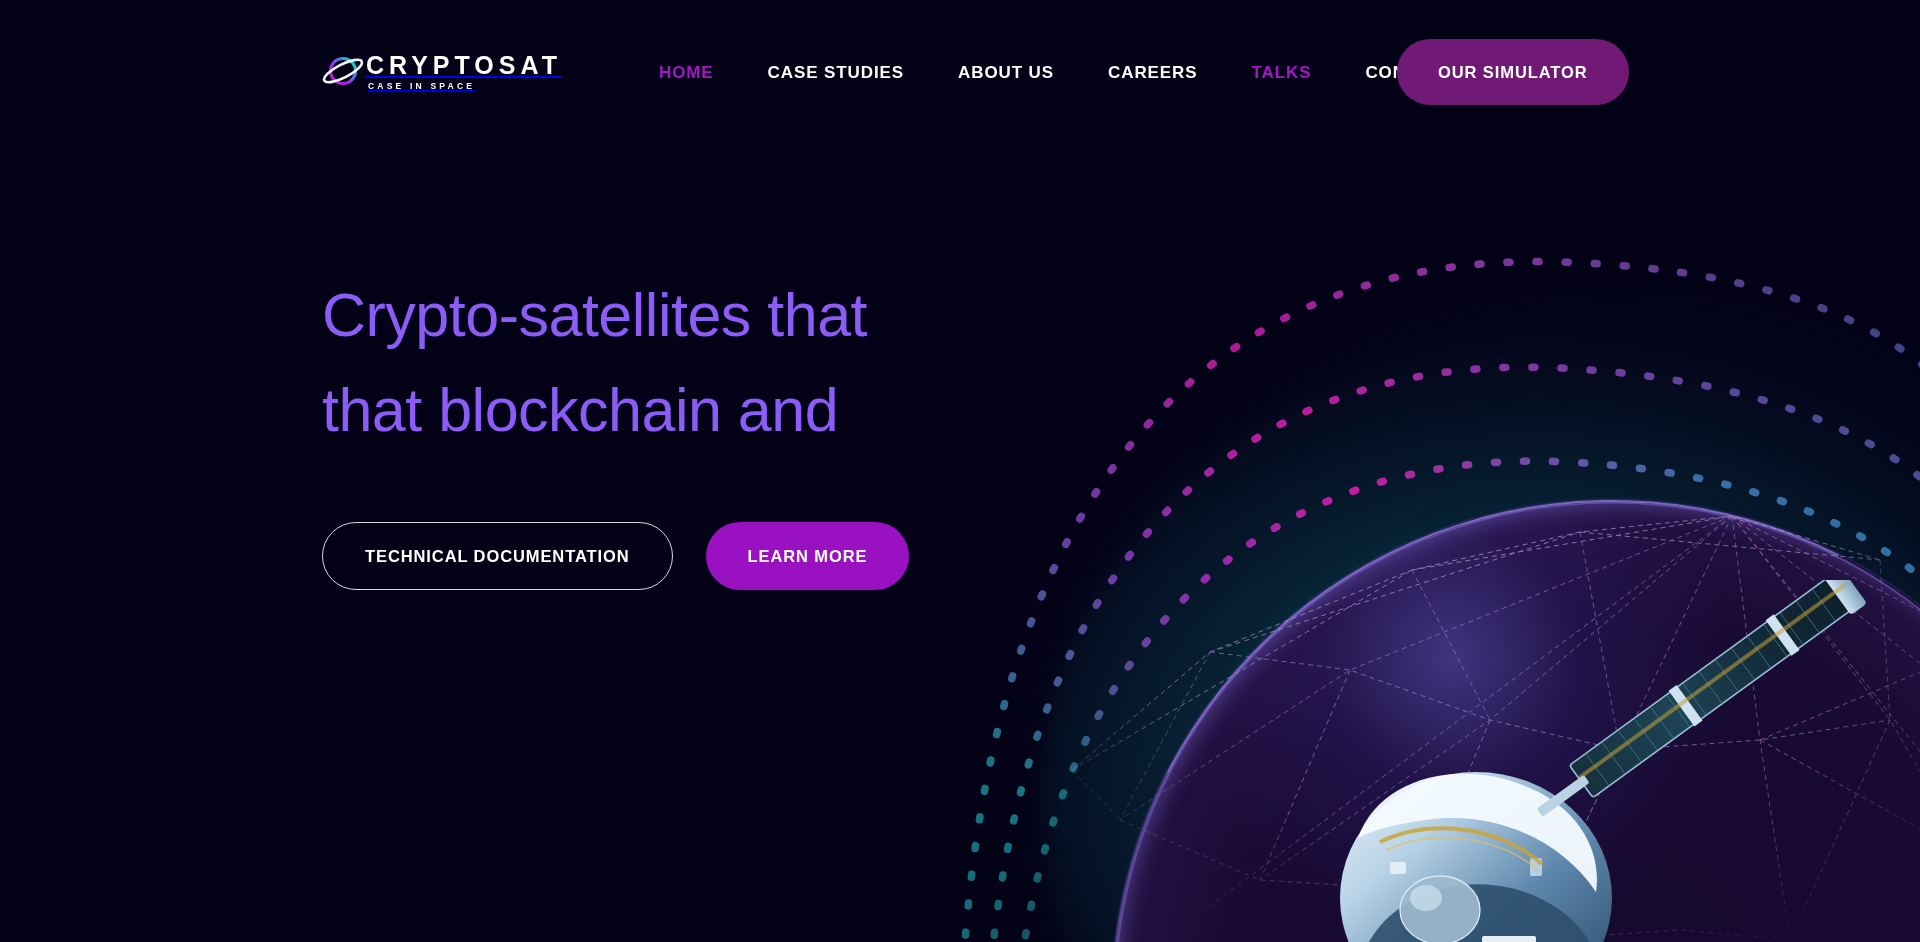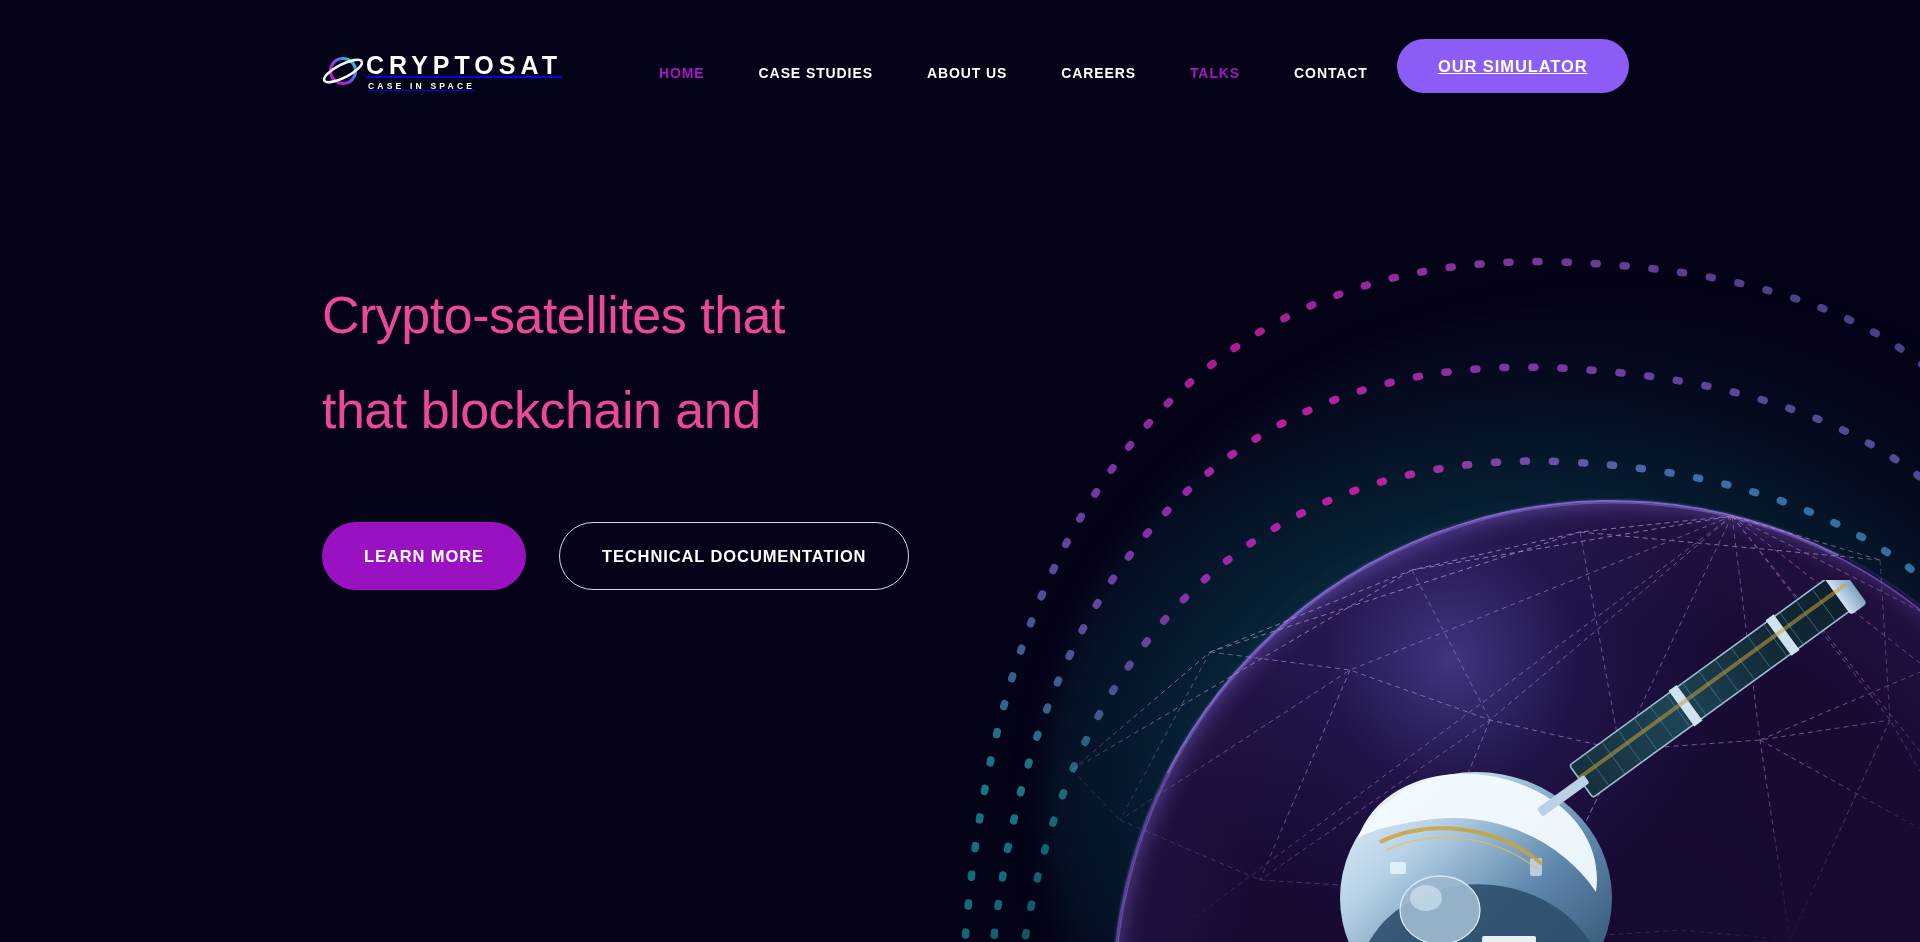--- a/index.html
+++ b/index.html
@@ -143,62 +143,61 @@
 
   .nav {
     position:absolute;
     left:632px; top:53px;
     display:flex;
     align-items:center;
     gap:0;
     height:40px;
   }
   .nav-item {
-    font-size:14px;
+    font-size:17px;
     font-weight:700;
     letter-spacing:0.9px;
     color:#ffffff;
     text-decoration:none;
     padding:0 27px;
     line-height:40px;
     white-space:nowrap;
     cursor:pointer;
   }
   .nav-item.is-accent { color:#a318c4; }
 
   .cta-simulator {
     position:absolute;
     left:1397px; top:39px;
-    height:54px;
+    height:66px;
     padding:0 41px;
     border:none;
     border-radius:33px;
-    background:#8b5cf6;
+    background:#701a75;
     color:#ffffff;
     font-family:"Liberation Sans", sans-serif;
     font-size:16.5px;
     font-weight:700;
     letter-spacing:0.9px;
     white-space:nowrap;
     cursor:pointer;
-    text-decoration:underline;
   }
 
   
   .hero {
     position:absolute;
     left:322px; top:268px;
     width:800px;
     z-index:30;
   }
   .hero-title {
-    font-size:52px;
+    font-size:61px;
     line-height:95px;
     font-weight:400;
-    color:#ec4899;
+    color:#8b5cf6;
     letter-spacing:-0.5px;
     max-width:770px;
   }
   .hero-actions {
     margin-top:64px;
     display:flex;
     align-items:center;
     gap:33px;
   }
   .btn {
@@ -451,18 +450,18 @@
     <button class="cta-simulator">OUR SIMULATOR</button>
   </header>
 
   <section class="hero">
     <h1 class="hero-title">
       <span>Crypto-satellites that</span><br>
       <span>that blockchain and</span><br>
     </h1>
 
     <div class="hero-actions">
+      <button class="btn btn-ghost">TECHNICAL DOCUMENTATION</button>
       <button class="btn btn-primary">LEARN MORE</button>
-      <button class="btn btn-ghost">TECHNICAL DOCUMENTATION</button>
     </div>
   </section>
 
 </div>
 
 </body></html>

